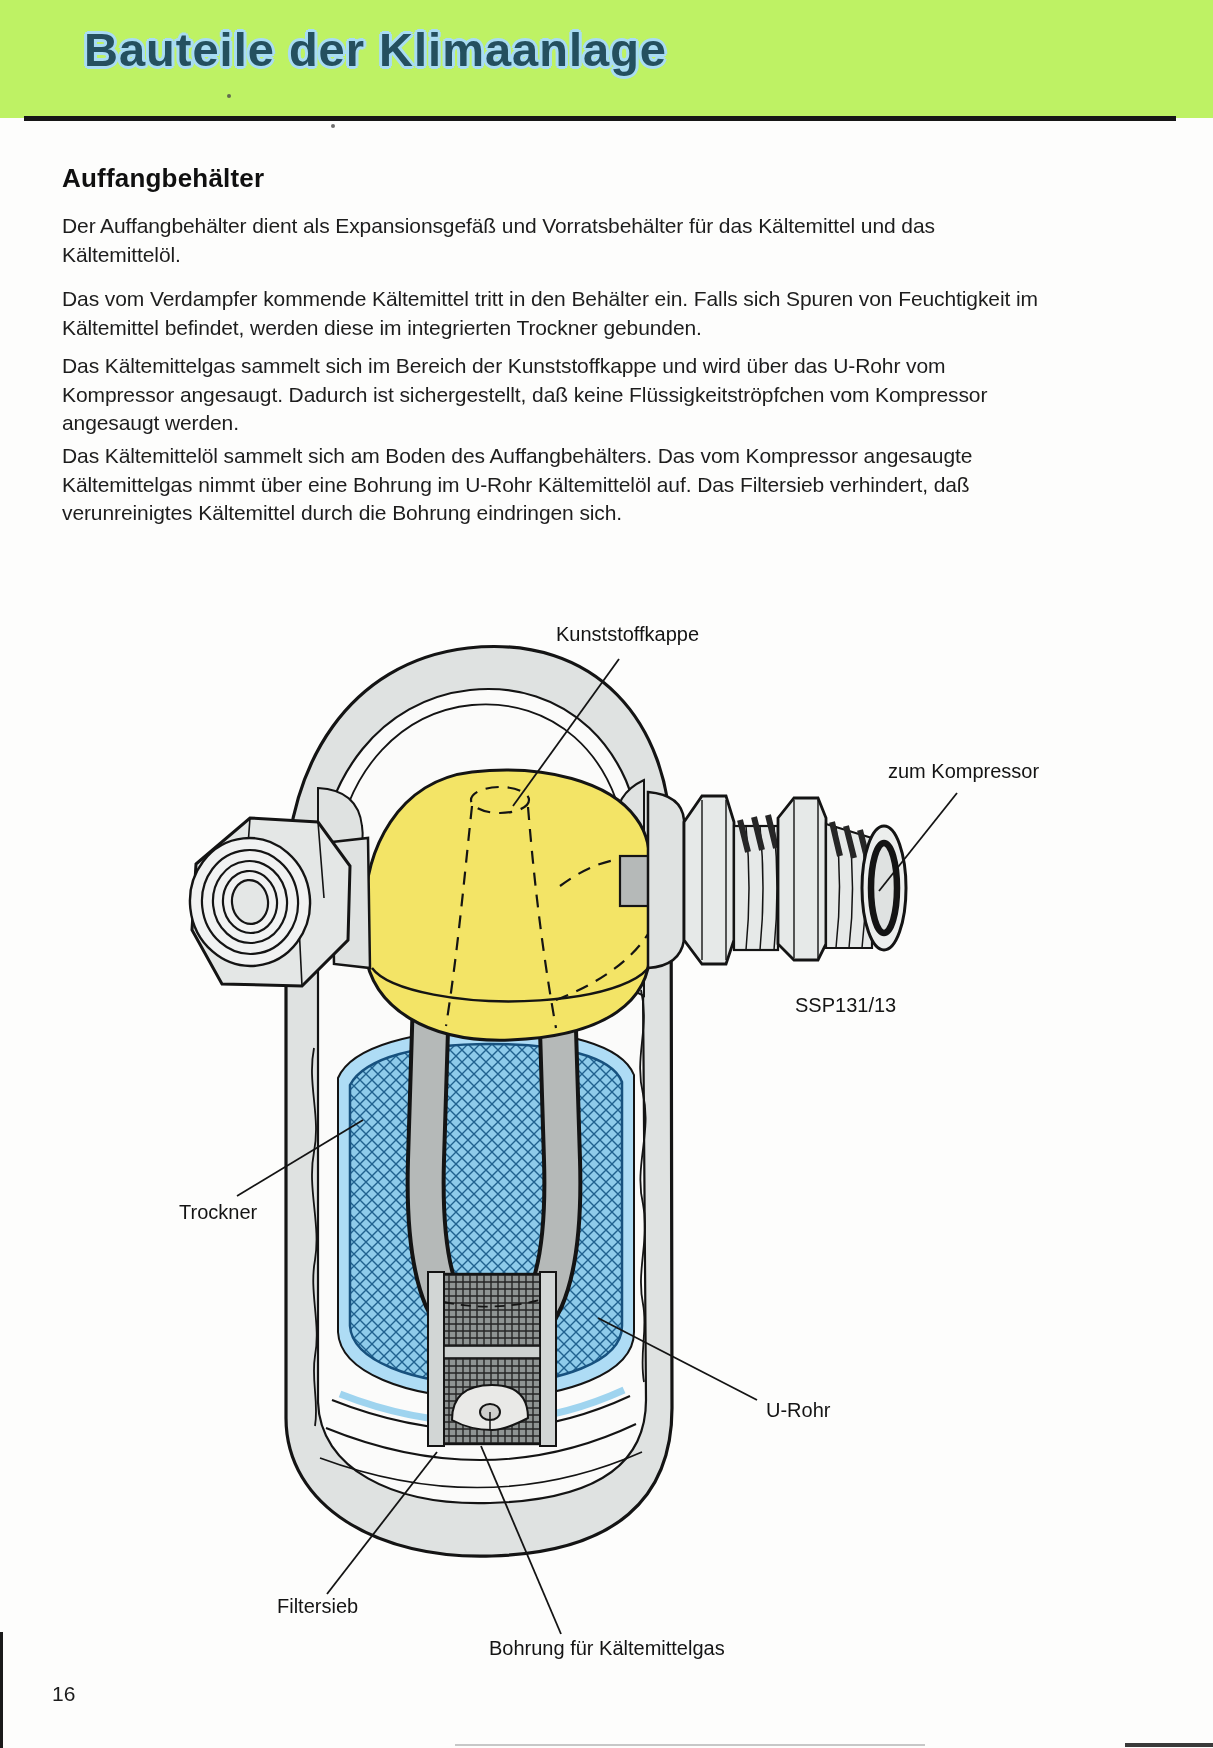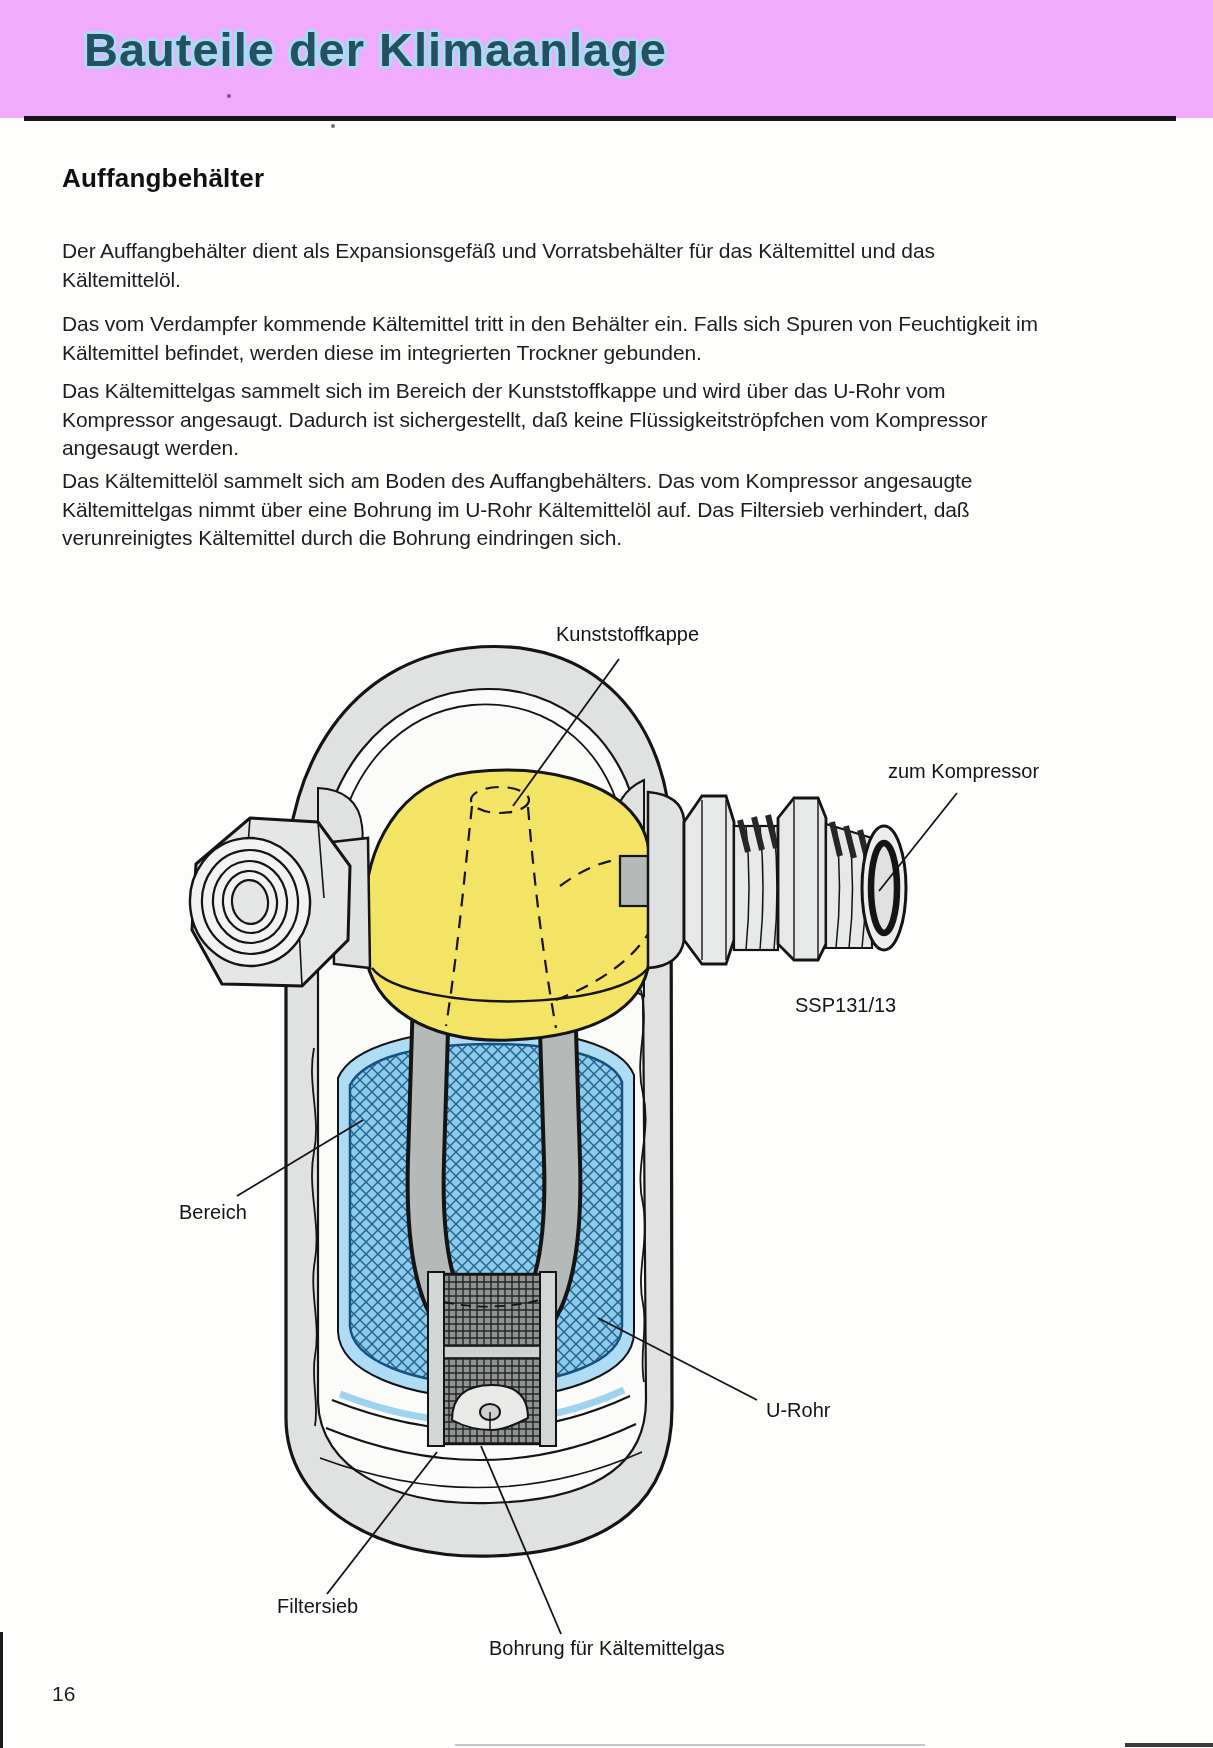--- a/index.html
+++ b/index.html
@@ -1,34 +1,34 @@
 <!DOCTYPE html>
 <html><head>
 <meta charset="utf-8">
 <style>
   html,body{margin:0;padding:0;background:#e8e8e8;}
   #page{
     position:relative;width:1213px;height:1748px;background:#fdfdfc;
     font-family:"Liberation Sans","DejaVu Sans",sans-serif;overflow:hidden;
   }
   
-  #banner{position:absolute;left:0;top:0;width:1213px;height:118px;background:#f0abfc;}
+  #banner{position:absolute;left:0;top:0;width:1213px;height:118px;background:#bef264;}
   #banner .title{
     position:absolute;left:84px;top:22px;font-size:47px;font-weight:800;letter-spacing:1px;
     color:#24505f;white-space:nowrap;
     text-shadow:-2px -2px 0 #a9dcf3,2px -2px 0 #a9dcf3,-2px 2px 0 #a9dcf3,2px 2px 0 #a9dcf3,
                 -3px 0 0 #a9dcf3,3px 0 0 #a9dcf3,0 -3px 0 #a9dcf3,0 3px 0 #a9dcf3;
   }
   #banner-underline{position:absolute;left:24px;top:116px;width:1152px;height:5px;background:#161616;}
   .speck{position:absolute;width:4px;height:4px;border-radius:50%;background:#4a4a4a;opacity:.8;}
   
   #heading{position:absolute;left:62px;top:163px;font-size:26px;font-weight:bold;color:#101010;letter-spacing:.2px;}
   .para{
     position:absolute;left:62px;width:1010px;font-size:21px;line-height:28.5px;color:#1d1d1d;
-    white-space:pre-line;letter-spacing:-0.1px;margin-top:25px;
+    white-space:pre-line;letter-spacing:-0.1px;
   }
   #p1{top:212px;} #p2{top:285px;} #p3{top:352px;} #p4{top:442px;}
   
   #diagram{position:absolute;left:0;top:580px;}
   .dlabel{position:absolute;font-size:20px;color:#141414;white-space:nowrap;}
   #lbl-kunststoffkappe{left:556px;top:623px;}
   #lbl-zum-kompressor{left:888px;top:760px;}
   #lbl-ssp{left:795px;top:994px;}
   #lbl-trockner{left:179px;top:1201px;}
   #lbl-urohr{left:766px;top:1399px;}
@@ -175,21 +175,21 @@
       <path d="M237 1196 L363 1120"></path>
       <path d="M598 1318 L757 1400"></path>
       <path d="M327 1594 L437 1452"></path>
       <path d="M561 1634 L481 1446"></path>
     </g>
   </svg>
 
   <div id="lbl-kunststoffkappe" class="dlabel">Kunststoffkappe</div>
   <div id="lbl-zum-kompressor" class="dlabel">zum Kompressor</div>
   <div id="lbl-ssp" class="dlabel">SSP131/13</div>
-  <div id="lbl-trockner" class="dlabel">Bereich</div>
+  <div id="lbl-trockner" class="dlabel">Trockner</div>
   <div id="lbl-urohr" class="dlabel">U-Rohr</div>
   <div id="lbl-filtersieb" class="dlabel">Filtersieb</div>
   <div id="lbl-bohrung" class="dlabel">Bohrung für Kältemittelgas</div>
 
   <div id="page-number">16</div>
   <div id="scan-edge-left"></div>
   <div id="scan-edge-bottom-a"></div>
   <div id="scan-edge-bottom-b"></div>
 </div>
 

